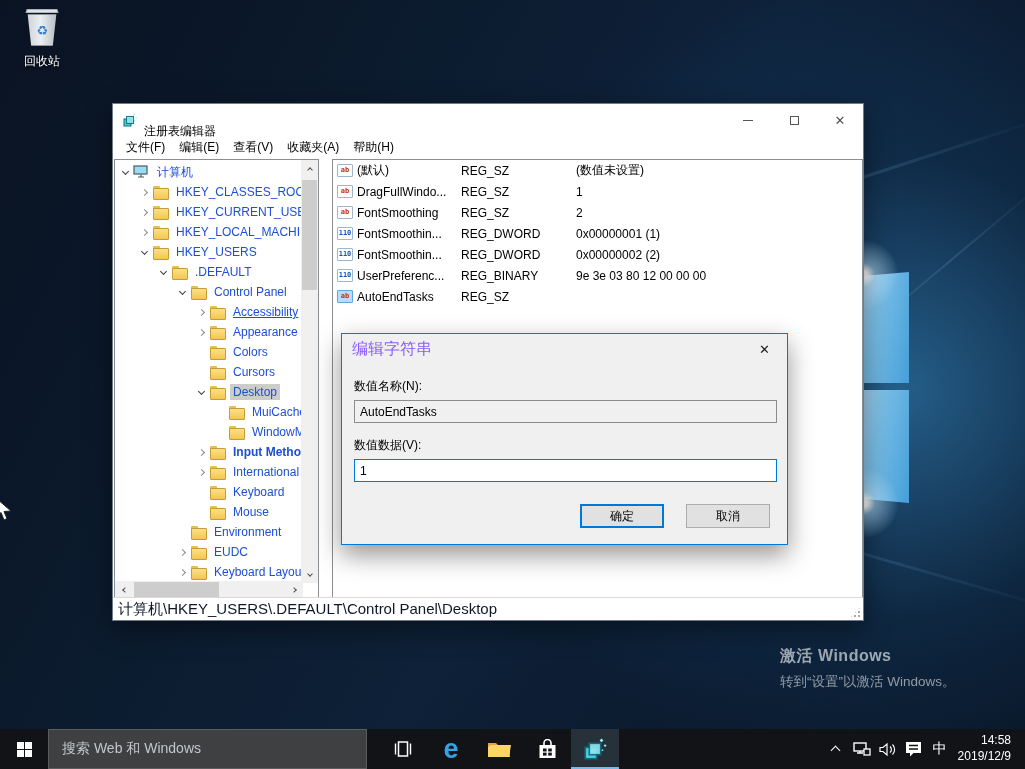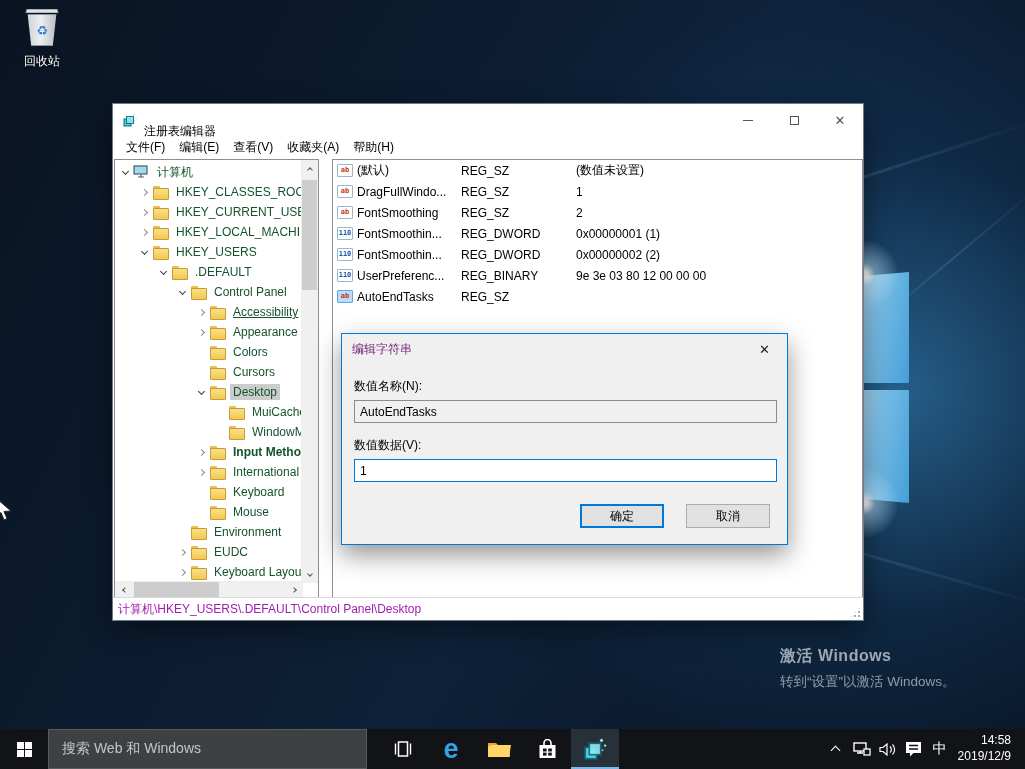--- a/index.html
+++ b/index.html
@@ -55,21 +55,21 @@
   .glyph-max { width:9px; height:9px; border:1px solid #555; }
   .glyph-close { font-size:13px; line-height:1; color:#555; }
   .menubar { height:23px; display:flex; align-items:center; padding-left:6px; background:#fff; }
   .menubar .mitem { font-size:12px; color:#000; padding:3px 7px; }
 
   .content { position:absolute; left:0; top:55px; right:0; bottom:23px; background:#fff; }
 
   
   .tree-pane { position:absolute; left:1px; top:0; width:205px; height:440px; border:1px solid #8a8f94; background:#fff; overflow:hidden; }
   .tree-rows { position:absolute; left:0; top:2px; right:17px; bottom:17px; overflow:hidden; }
-  .trow { height:20px; display:flex; align-items:center; white-space:nowrap; font-size:12px; color:#14532d; }
+  .trow { height:20px; display:flex; align-items:center; white-space:nowrap; font-size:12px; color:#1d4ed8; }
   .trow .chevbox { width:15px; height:15px; flex:none; display:flex; align-items:center; justify-content:center; }
   .chev { width:5px; height:5px; border-top:1.4px solid #8a8a8a; border-right:1.4px solid #8a8a8a; }
   .chev.right { transform:rotate(45deg); }
   .chev.down { border-color:#3c3c3c; transform:rotate(135deg); margin-top:-2px; }
   .ticon { width:17px; height:14px; flex:none; position:relative; margin-right:4px; }
   .ticon.folder::before { content:""; position:absolute; left:1px; top:1px; width:7px; height:4px; background:#e8c04c; border-radius:1px 1px 0 0; }
   .ticon.folder::after { content:""; position:absolute; left:1px; top:3px; width:14px; height:10px;
     background:linear-gradient(#fbe08a,#f2c74f); border:1px solid #c79c34; border-radius:1px; }
   .tlabel { padding:1px 3px; }
   .trow.selected .tlabel { background:#cccccc; }
@@ -98,30 +98,30 @@
   .lrow { display:flex; height:21px; align-items:center; font-size:12px; color:#000; }
   .lrow .cell { padding-left:6px; overflow:hidden; white-space:nowrap; }
   .vicon { width:16px; height:13px; flex:none; margin-right:4px; border:1px solid #9cb8cf; background:#fff; border-radius:1px;
     font:bold 7px/11px "DejaVu Sans Mono",monospace; text-align:center; color:#c42b1c; }
   .vicon.bin { color:#1857a4; letter-spacing:0; }
   .vicon.sel { background:#bcdcf5; border-color:#5ea8dd; }
   .namewrap { display:flex; align-items:center; width:122px; flex:none; padding-left:4px; overflow:hidden; }
 
   
   .statusbar { position:absolute; left:0; bottom:0; right:0; height:23px; background:#fff; border-top:1px solid #d9d9d9;
-    display:flex; align-items:center; font-size:12px; color:#a21caf; padding-left:5px; }
+    display:flex; align-items:center; font-size:15px; color:#0f172a; padding-left:5px; }
   .grip { position:absolute; right:1px; bottom:1px; width:13px; height:13px;
     background-image:radial-gradient(#a9a9a9 1px, transparent 1.3px); background-size:4px 4px;
     clip-path:polygon(100% 0,100% 100%,0 100%); }
 
   
   .dialog { position:absolute; left:341px; top:333px; width:447px; height:212px; background:#f0f0f0;
     border:1px solid #0078d7; box-shadow:0 10px 24px rgba(0,0,0,.42); z-index:20; }
   .dlg-title { height:30px; display:flex; align-items:center; background:#f0f0f0; }
-  .dlg-title .dtext { flex:1; font-size:12px; color:#701a75; padding-left:10px; }
+  .dlg-title .dtext { flex:1; font-size:16px; color:#8b5cf6; padding-left:10px; }
   .dlg-close { width:45px; height:100%; display:flex; align-items:center; justify-content:center; font-size:13px; color:#1a1a1a; }
   .dlg-body { padding:6px 12px 0 12px; }
   .dlg-label { font-size:12px; color:#000; margin:8px 0 5px 0; }
   .dlg-input { width:423px; height:23px; font-size:12px; padding:0 5px; font-family:inherit; }
   .in-name { background:#f0f0f0; border:1px solid #8c8c8c; color:#000; }
   .in-data { background:#fff; border:1px solid #0078d7; color:#000; }
   .dlg-btns { position:absolute; right:17px; bottom:16px; display:flex; gap:22px; }
   .btn { width:84px; height:24px; font-size:12px; display:flex; align-items:center; justify-content:center; background:#e1e1e1; }
   .btn.default { border:2px solid #0078d7; }
   .btn.normal { border:1px solid #adadad; }

